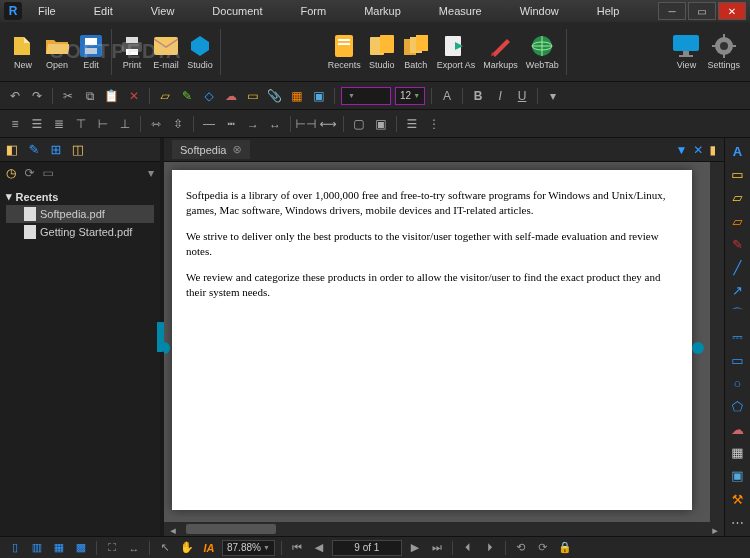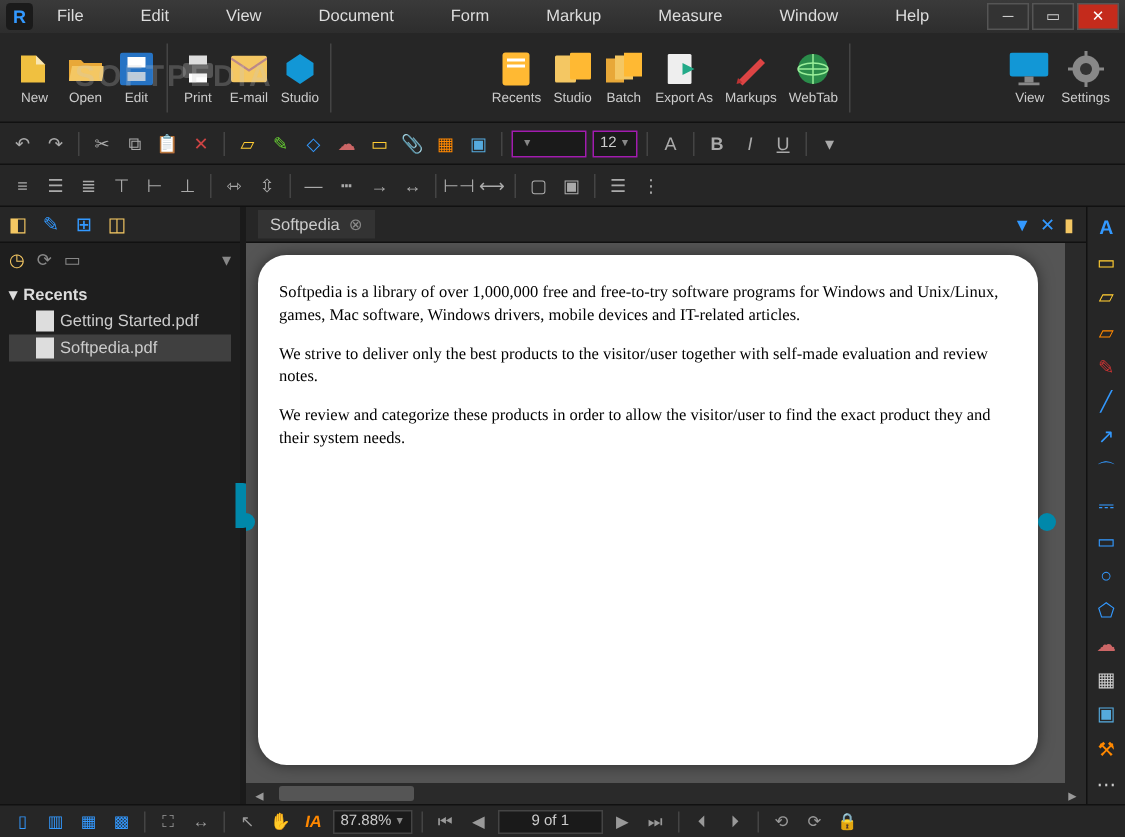--- a/index.html
+++ b/index.html
@@ -35,21 +35,21 @@
 .tree-node.sel { background: #404040; }
 .file-ico { width: 12px; height: 14px; background: #ddd; display: inline-block; position: relative; }
 .splitter { width: 4px; background: #1a1a1a; cursor: col-resize; position: relative; }
 .splitter-handle { position: absolute; top: 50%; left: -3px; width: 10px; height: 30px; background: #08a; border-radius: 0 5px 5px 0; transform: translateY(-50%); }
 .doc-area { flex: 1; display: flex; flex-direction: column; background: #1a1a1a; position: relative; }
 .doctabs { height: 24px; background: #262626; display: flex; align-items: center; padding: 0 8px; border-bottom: 1px solid #111; }
 .doctab { display: flex; align-items: center; gap: 6px; padding: 3px 8px; background: #333; font-size: 11px; }
 .doctab-close { font-size: 11px; color: #888; cursor: pointer; }
 .doctab-right { margin-left: auto; display: flex; gap: 6px; color: #39f; font-size: 12px; }
 .viewport { flex: 1; display: flex; background: #555; overflow: hidden; position: relative; }
-.page { margin: 8px auto 0 8px; background: #fff; color: #000; width: 520px; height: 340px; padding: 18px 14px; font-family: "Times New Roman", serif; font-size: 11px; line-height: 1.4; box-shadow: 0 0 10px rgba(0,0,0,.5); overflow: hidden; border-radius: 19px; }
+.page { margin: 8px auto 0 8px; background: #fff; color: #000; width: 520px; height: 340px; padding: 18px 14px; font-family: "Times New Roman", serif; font-size: 11px; line-height: 1.4; box-shadow: 0 0 10px rgba(0,0,0,.5); overflow: hidden; }
 .page p { margin-bottom: 10px; }
 .vscroll { width: 14px; background: #2a2a2a; }
 .hscroll-row { height: 14px; display: flex; background: #2a2a2a; }
 .hscroll { flex: 1; background: #2a2a2a; position: relative; }
 .hscroll-thumb { position: absolute; left: 4px; width: 90px; height: 10px; top: 2px; background: #555; border-radius: 2px; }
 .righttools { width: 26px; background: #262626; display: flex; flex-direction: column; align-items: center; padding: 4px 0; gap: 4px; border-left: 1px solid #111; }
 .rtool { width: 20px; height: 20px; display: flex; align-items: center; justify-content: center; font-size: 13px; cursor: pointer; }
 .bottombar { height: 22px; background: #262626; display: flex; align-items: center; padding: 0 6px; gap: 4px; border-top: 1px solid #111; font-size: 10px; }
 .bb-btn { width: 18px; height: 16px; display: flex; align-items: center; justify-content: center; cursor: pointer; color: #999; font-size: 11px; }
 .bb-sep { width: 1px; height: 14px; background: #444; margin: 0 2px; }
@@ -307,27 +307,27 @@
       <span>⟳</span>
       <span>▭</span>
       <span style="flex:1"></span>
       <span>▾</span>
     </div>
     <div class="tree">
       <div class="tree-node head">
         <span>▾</span>
         <span>Recents</span>
       </div>
+      <div class="tree-node child sel">
+        <span class="file-ico"></span>
+        <span>Softpedia.pdf</span>
+      </div>
       <div class="tree-node child">
         <span class="file-ico"></span>
         <span>Getting Started.pdf</span>
-      </div>
-      <div class="tree-node child sel">
-        <span class="file-ico"></span>
-        <span>Softpedia.pdf</span>
       </div>
     </div>
   </div>
 
   <div class="splitter">
     <div class="splitter-handle"></div>
   </div>
 
   <div class="doc-area">
     <div class="doctabs">

